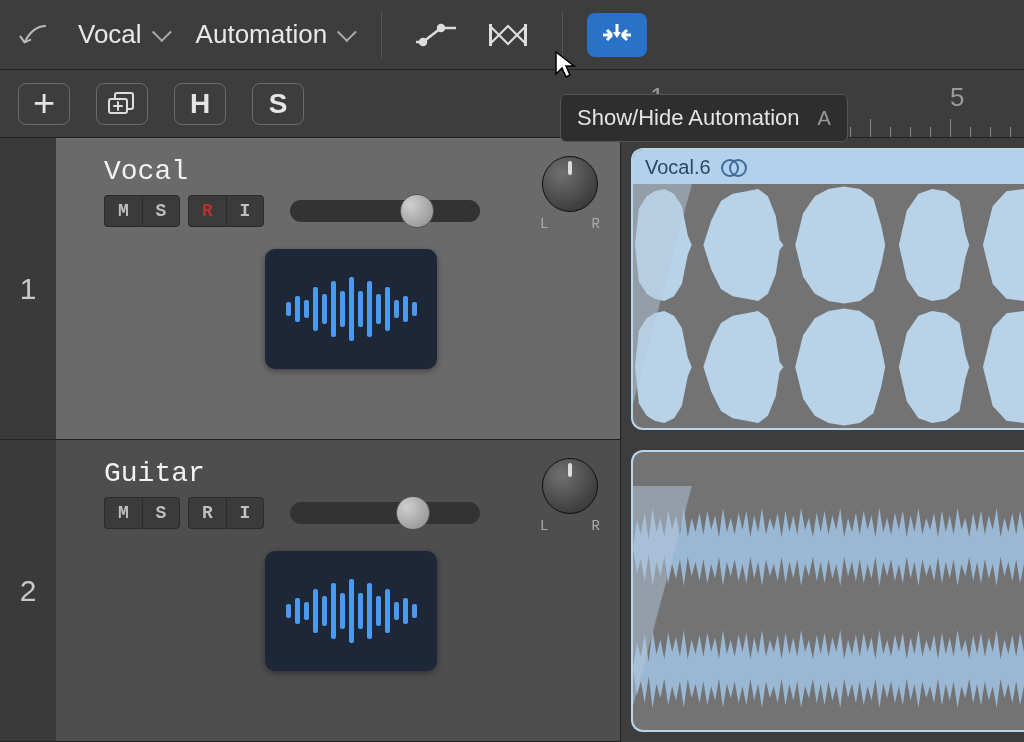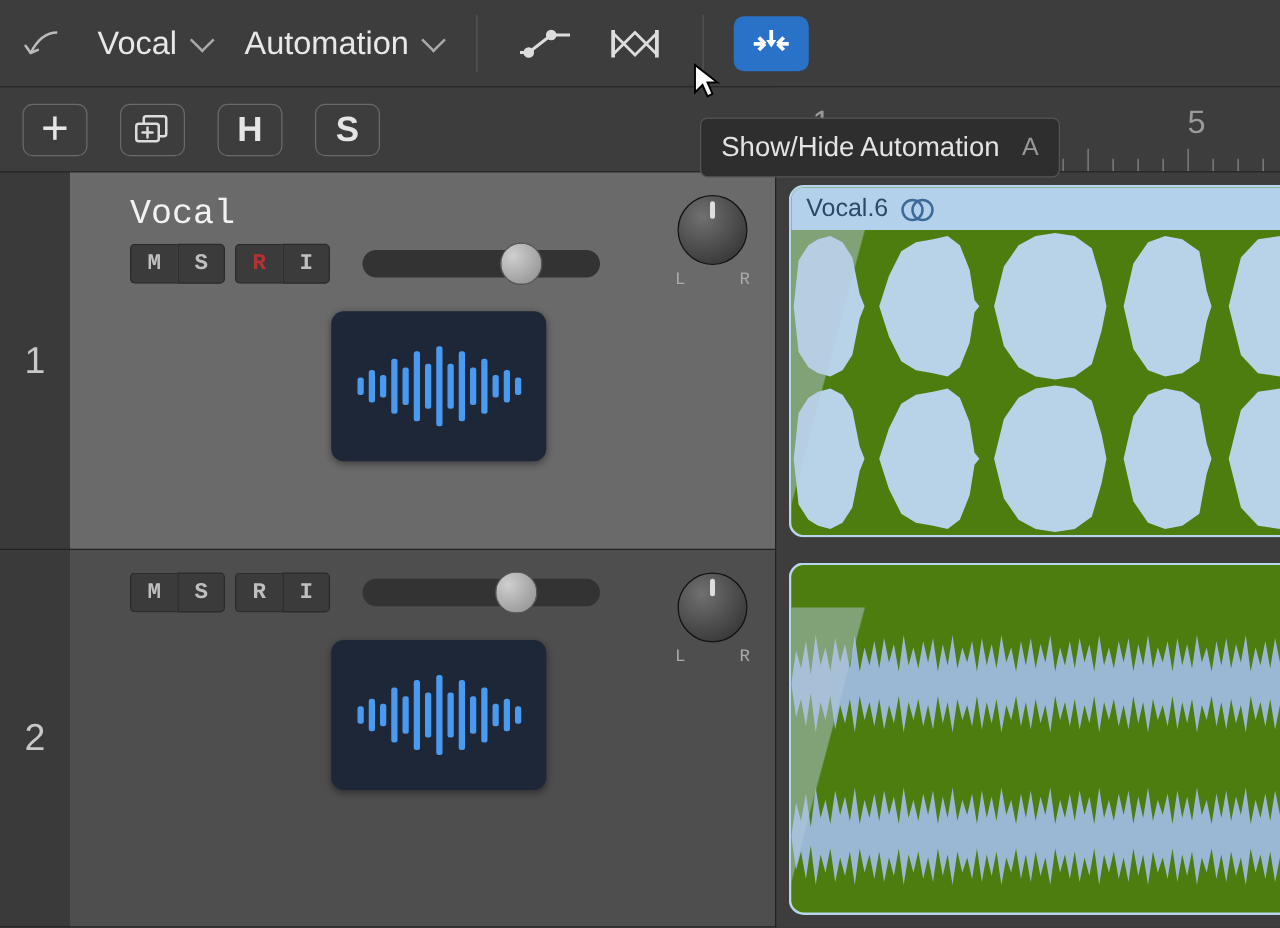--- a/index.html
+++ b/index.html
@@ -234,21 +234,21 @@
     flex-direction: column;
     background: #3d3d3d;
     border-left: 1px solid #222;
   }
   .region {
     flex: 1;
     margin: 10px 0 10px 10px;
     border: 2px solid #b9d5ea;
     border-right: none;
     border-radius: 12px 0 0 12px;
-    background: #4d7c0f;
+    background: #737373;
     overflow: hidden;
     position: relative;
   }
   .region-header {
     height: 34px;
     background: #b3d1eb;
     display: flex; align-items: center;
     padding: 0 12px;
     gap: 10px;
     color: #2b4866;
@@ -456,20 +456,21 @@
             <span style="height:30px"></span>
             <span style="height:44px"></span>
           <span style="height:18px"></span>
             <span style="height:26px"></span>
             <span style="height:14px"></span>
         </div>
       </div>
     </div>
 
     <div class="track-header">
+      <div class="track-name">Guitar</div>
       <div class="track-ctrls">
         <div class="tbtn-pair">
           <div class="tbtn">M</div>
           <div class="tbtn">S</div>
         </div>
         <div class="tbtn-pair">
           <div class="tbtn">R</div>
           <div class="tbtn">I</div>
         </div>
         <div class="vol-slider">

